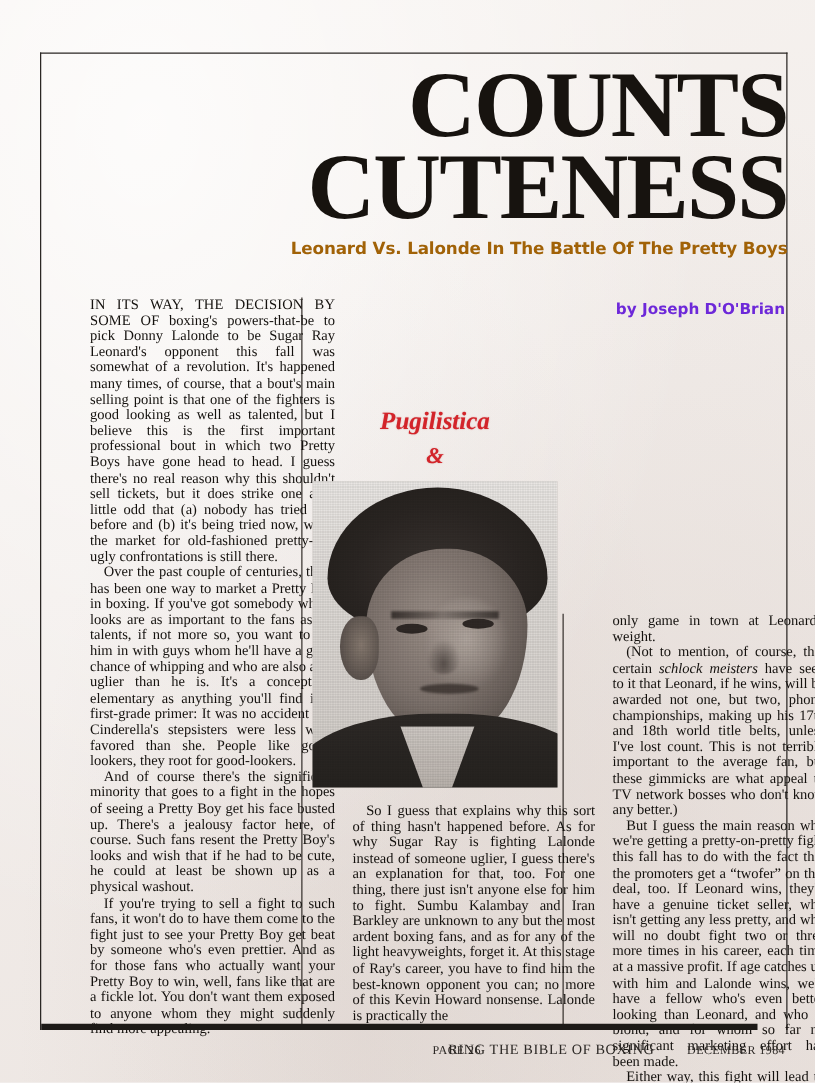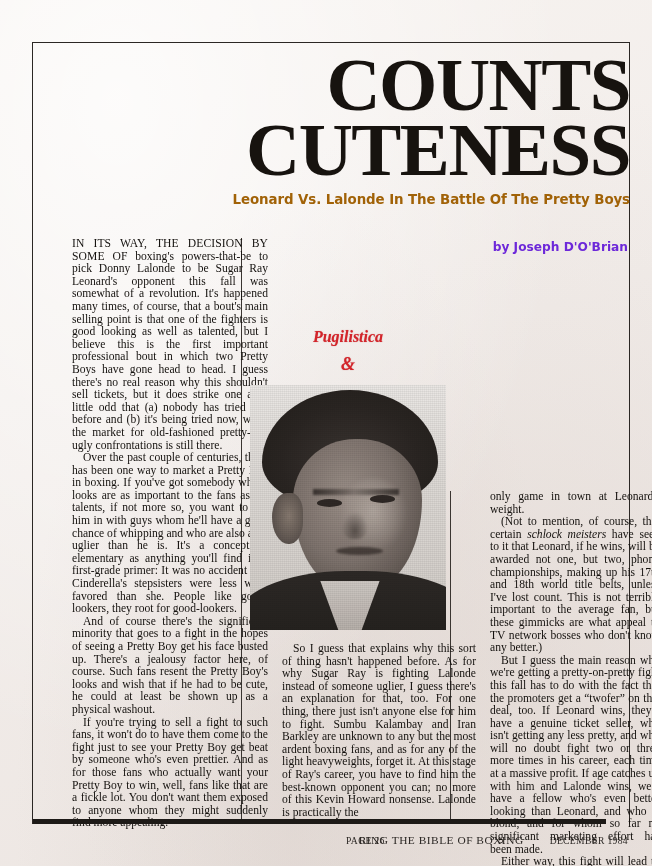--- a/index.html
+++ b/index.html
@@ -250,21 +250,21 @@
     top: 326px;
     width: 200px;
     pointer-events: none;
     text-align: center;
     font-family: "Liberation Serif", serif;
     font-style: italic;
     font-weight: bold;
     color: #d3242a;
     text-shadow: 0 0 1px rgba(180,25,30,.5);
   }
-  #wm-brand1 { font-size: 16px; line-height: 22px; }
+  #wm-brand1 { font-size: 20px; line-height: 22px; }
   #wm-amp {
     font-size: 18px;
     line-height: 0;
     position: relative;
     top: 16px;
   }
   #wm-lines {
     margin-top: 10px;
     font-size: 19px;
     line-height: 23.5px;

